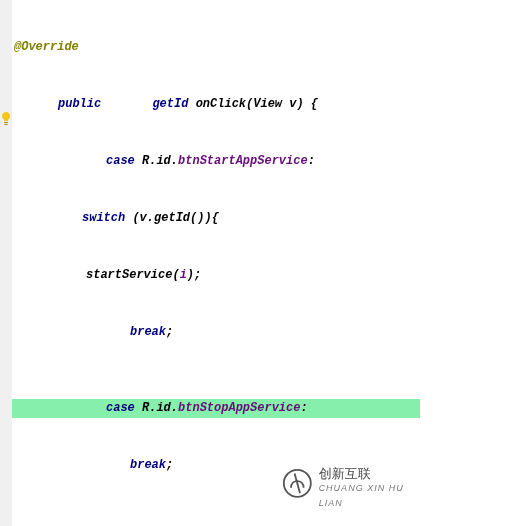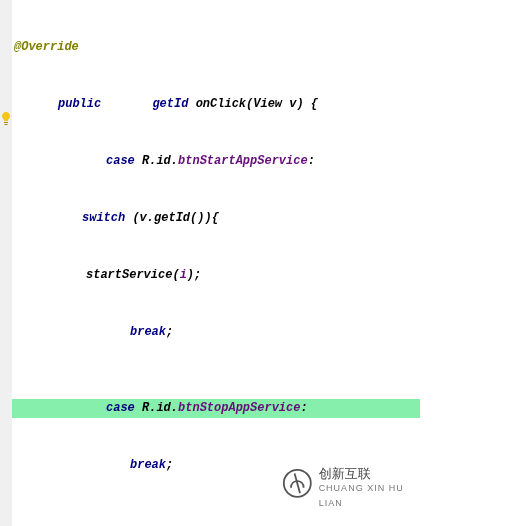--- a/index.html
+++ b/index.html
@@ -66,21 +66,21 @@
     margin-left: 4px;
     display: flex; align-items: center; justify-content: center;
   }
   .wm-text {
     margin-left: 6px;
     color: #444;
     font-family: "Microsoft YaHei", sans-serif;
     font-size: 13px;
     line-height: 15px;
   }
-  .wm-sub { font-size: 9px; letter-spacing: 1px; color: #777; }
+  .wm-sub { font-size: 9px; letter-spacing: 1px; color: #777; font-style: italic; }
   
   .i0 { padding-left: 2px; }
   .i1 { padding-left: 26px; }
   .i2 { padding-left: 50px; }
   .i3 { padding-left: 74px; }
 </style>
 </head>
 <body>
 
 <div class="editor">

